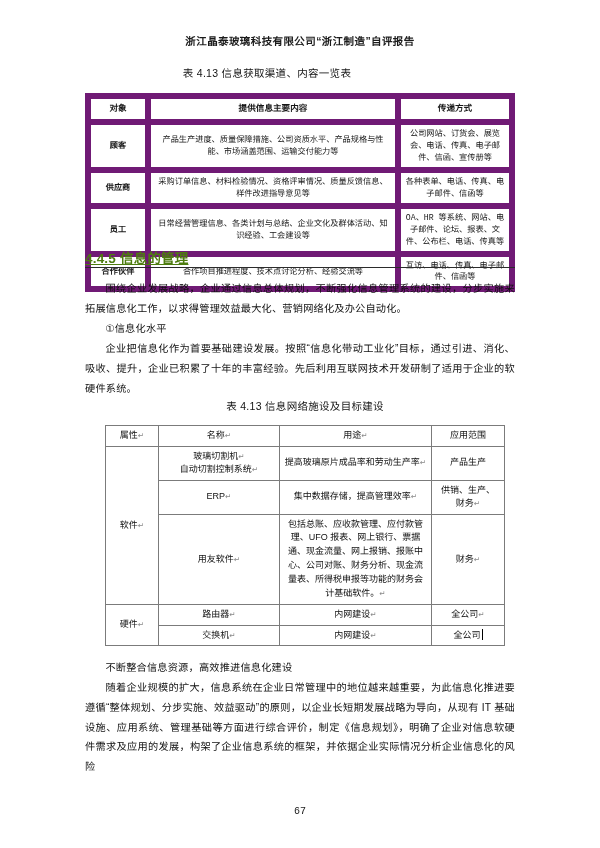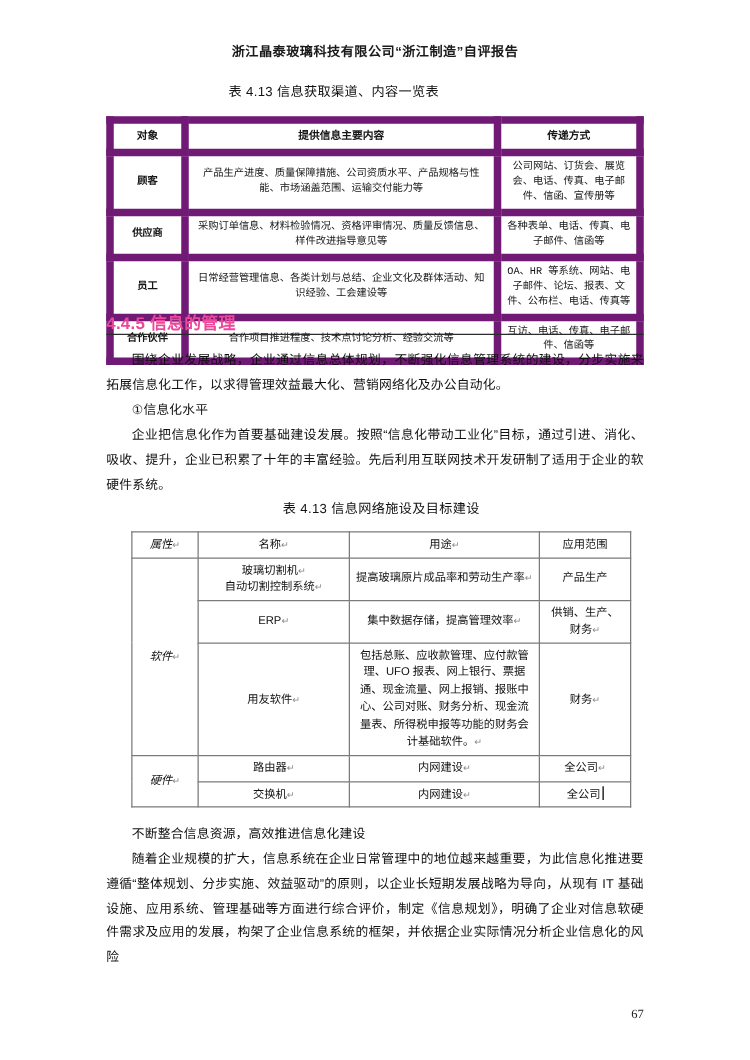--- a/index.html
+++ b/index.html
@@ -92,23 +92,24 @@
     text-align: center;
   }
 
   
   .sec-head {
     position: absolute;
     top: 247px;
     left: 0;
     font-size: 13.5px;
     font-weight: 700;
-    color: #ec4899;
+    color: #4d7c0f;
     letter-spacing: 0.2px;
     font-family: "Liberation Sans", "DejaVu Sans", sans-serif;
+    text-decoration: underline;
   }
   .sec-head .rule {
     position: absolute;
     left: 0;
     top: 20px;
     width: 430px;
     height: 1px;
     background: #2b2b2b;
   }
 
@@ -143,21 +144,21 @@
   table.t2 td {
     border: 1px solid #7b7b7b;
     padding: 3px 4px;
     font-size: 9px;
     line-height: 1.5;
     color: #111;
     text-align: center;
     vertical-align: middle;
     font-family: "Liberation Sans", "DejaVu Sans", sans-serif;
   }
-  table.t2 td.attr { width: 44px; font-style: italic; }
+  table.t2 td.attr { width: 44px; }
   table.t2 td.name { width: 112px; }
   table.t2 td.scope { width: 64px; }
   table.t2 td.usage-justify {
     text-align: center;
     line-height: 1.55;
   }
   .pilcrow {
     color: #8a8a8a;
     font-size: 7.5px;
     vertical-align: baseline;
@@ -174,24 +175,24 @@
   
   .p4 { position: absolute; top: 658px; left: 0; width: 430px; }
   .p5 { position: absolute; top: 678px; left: 0; width: 430px; }
 
   
   .page-number {
     position: absolute;
     top: 806px;
     left: 0;
     width: 430px;
-    text-align: right;
+    text-align: center;
     font-size: 10px;
     color: #1a1a1a;
-    font-family: Liberation Serif, serif;
+    font-family: Liberation Mono, monospace;
   }
 </style>
 </head>
 <body>
 
 <div class="page">
   <div class="page-inner">
 
     <div class="doc-header">浙江晶泰玻璃科技有限公司“浙江制造”自评报告</div>
 

